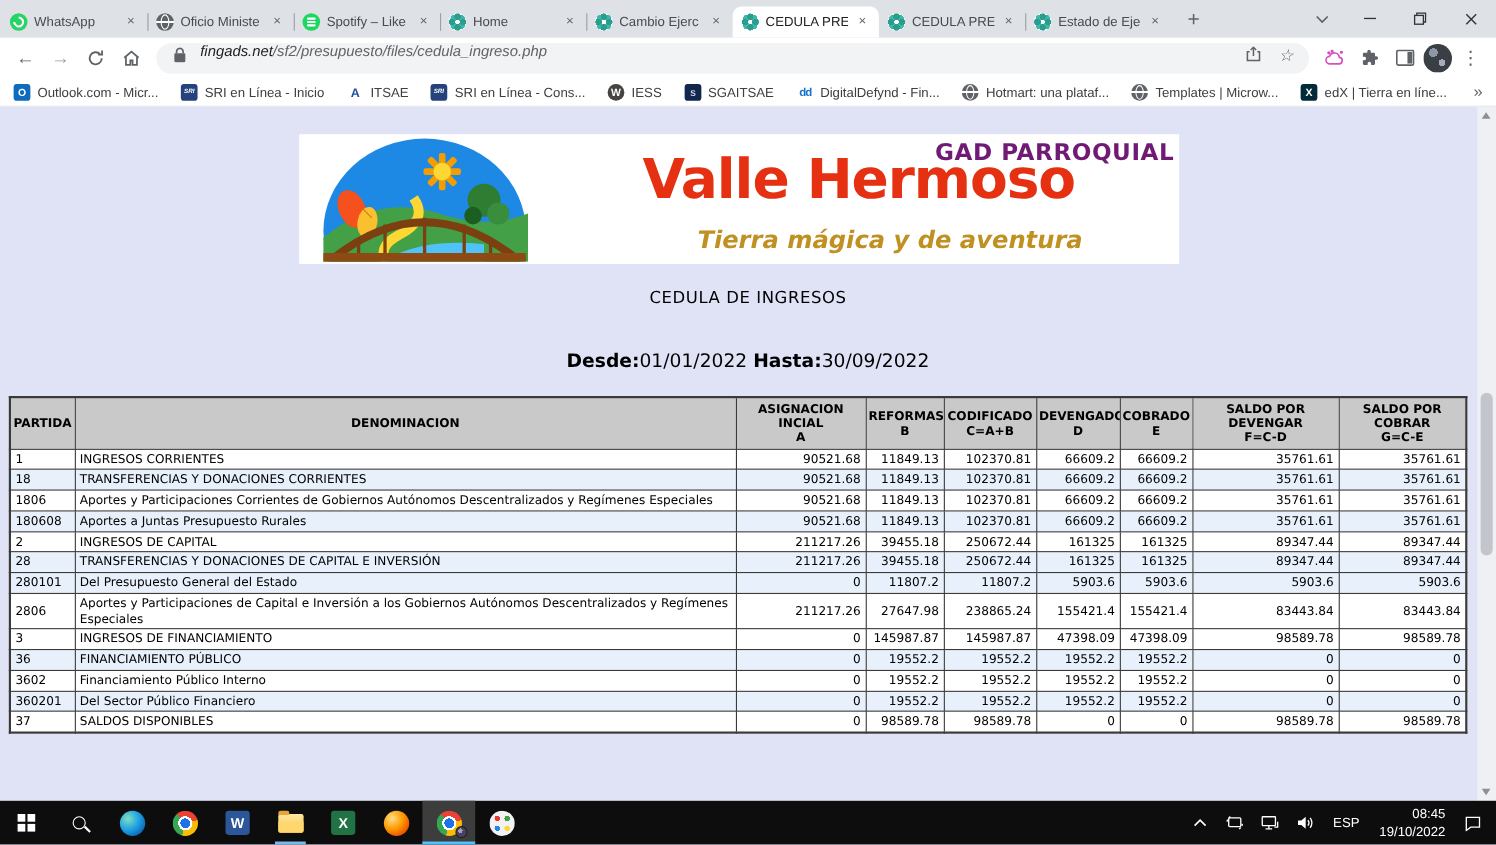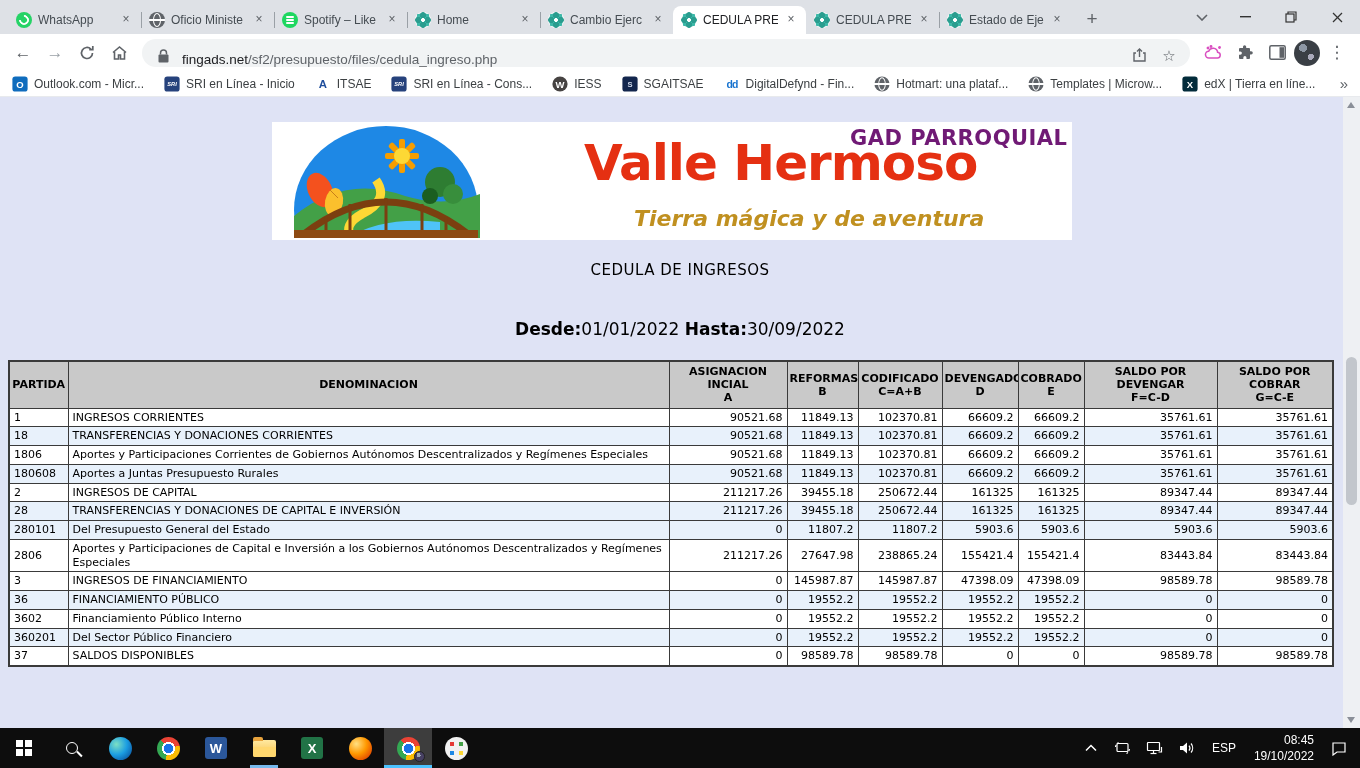--- a/index.html
+++ b/index.html
@@ -1,20 +1,20 @@
 <!DOCTYPE html>
 <html><head>
 <meta charset="utf-8">
 <style>
   * { margin:0; padding:0; box-sizing:border-box; }
   body { font-family:"Liberation Sans", sans-serif; }
   .screen { position:relative; width:1360px; height:768px; overflow:hidden; background:#dfe3f5; }
 
   
-  .tabstrip { position:relative; height:34px; background:#dee1e6; display:flex; align-items:flex-end; padding-left:8px; }
+  .tabstrip { position:relative; height:34px; background:#dee1e6; display:flex; align-items:flex-end; padding-left:1px; }
   .tabs { display:flex; align-items:flex-end; height:34px; }
   .tab { position:relative; width:133px; height:28px; display:flex; align-items:center; gap:6px; padding:0 8px; font-size:12px; color:#454c52; cursor:pointer; }
   .tab:not(.active):not(:first-child)::before { content:""; position:absolute; left:0; top:6px; bottom:6px; width:1px; background:#9aa0a6; }
   .tab.active { background:#fff; border-radius:8px 8px 0 0; color:#202124; z-index:2; }
   .tab.active::before { display:none; }
   .tab.active + .tab::before { display:none; }
   .tab-label { flex:1; overflow:hidden; white-space:nowrap; }
   .tab-close { flex:0 0 14px; height:14px; line-height:13px; text-align:center; border-radius:50%; font-size:12px; color:#5f6368; }
   .newtab { width:28px; height:28px; margin:0 0 1px 6px; border:none; background:transparent; font-size:19px; color:#5f6368; border-radius:50%; cursor:pointer; }
   .winctl { position:absolute; right:0; top:0; height:34px; display:flex; align-items:center; }
@@ -44,21 +44,21 @@
   .fav-itsae { background:transparent; } .fav-itsae::after { content:"A"; font-size:12px; color:#1f4e9c; }
   .fav-wordpress { background:#464342; border-radius:50%; } .fav-wordpress::after { content:"W"; font-size:10px; }
   .fav-sgaitsae { background:#13264d; } .fav-sgaitsae::after { content:"S"; font-size:8px; color:#cfd8ea; }
   .fav-dd { background:transparent; } .fav-dd::after { content:"dd"; font-size:11px; color:#1773cf; letter-spacing:-1px; }
   .fav-edx { background:#022b3a; } .fav-edx::after { content:"X"; font-size:10px; }
 
   
   .toolbar { height:37px; background:#fff; display:flex; align-items:center; padding:0 8px; gap:2px; }
   .tbtn { width:30px; height:30px; border-radius:50%; display:flex; align-items:center; justify-content:center; cursor:pointer; font-size:17px; color:#5f6368; flex:0 0 auto; }
   .tbtn.fwd { color:#9aa0a6; }
-  .omnibox { flex:1; height:28px; margin:0 6px; background:#f1f3f4; border-radius:14px; display:flex; align-items:flex-end; padding:0 10px; gap:8px; }
+  .omnibox { flex:1; height:28px; margin:0 6px; background:#f1f3f4; border-radius:14px; display:flex; align-items:flex-start; padding:0 10px; gap:8px;font-style:italic; }
   .omni-url { flex:1; font-size:13.5px; color:#202124; white-space:nowrap; overflow:hidden; }
   .omni-url .path { color:#5f6368; }
   .omni-ic { width:22px; height:22px; display:flex; align-items:center; justify-content:center; cursor:pointer; flex:0 0 auto; color:#5f6368; font-size:15px; }
   .avatar { width:26px; height:26px; border-radius:50%; flex:0 0 auto; cursor:pointer;
       background:radial-gradient(circle at 35% 30%, #8d97a5 0 4px, transparent 4px),
                  radial-gradient(circle at 65% 65%, #aab 0 3px, transparent 3px), #3a3f45; }
 
   
   .bookmarks { height:26px; background:#fff; display:flex; align-items:center; padding:0 12px; gap:20px; border-bottom:1px solid #e8eaed; }
   .bm { display:flex; align-items:center; gap:6px; font-size:12px; color:#3c4043; cursor:pointer; white-space:nowrap; }

